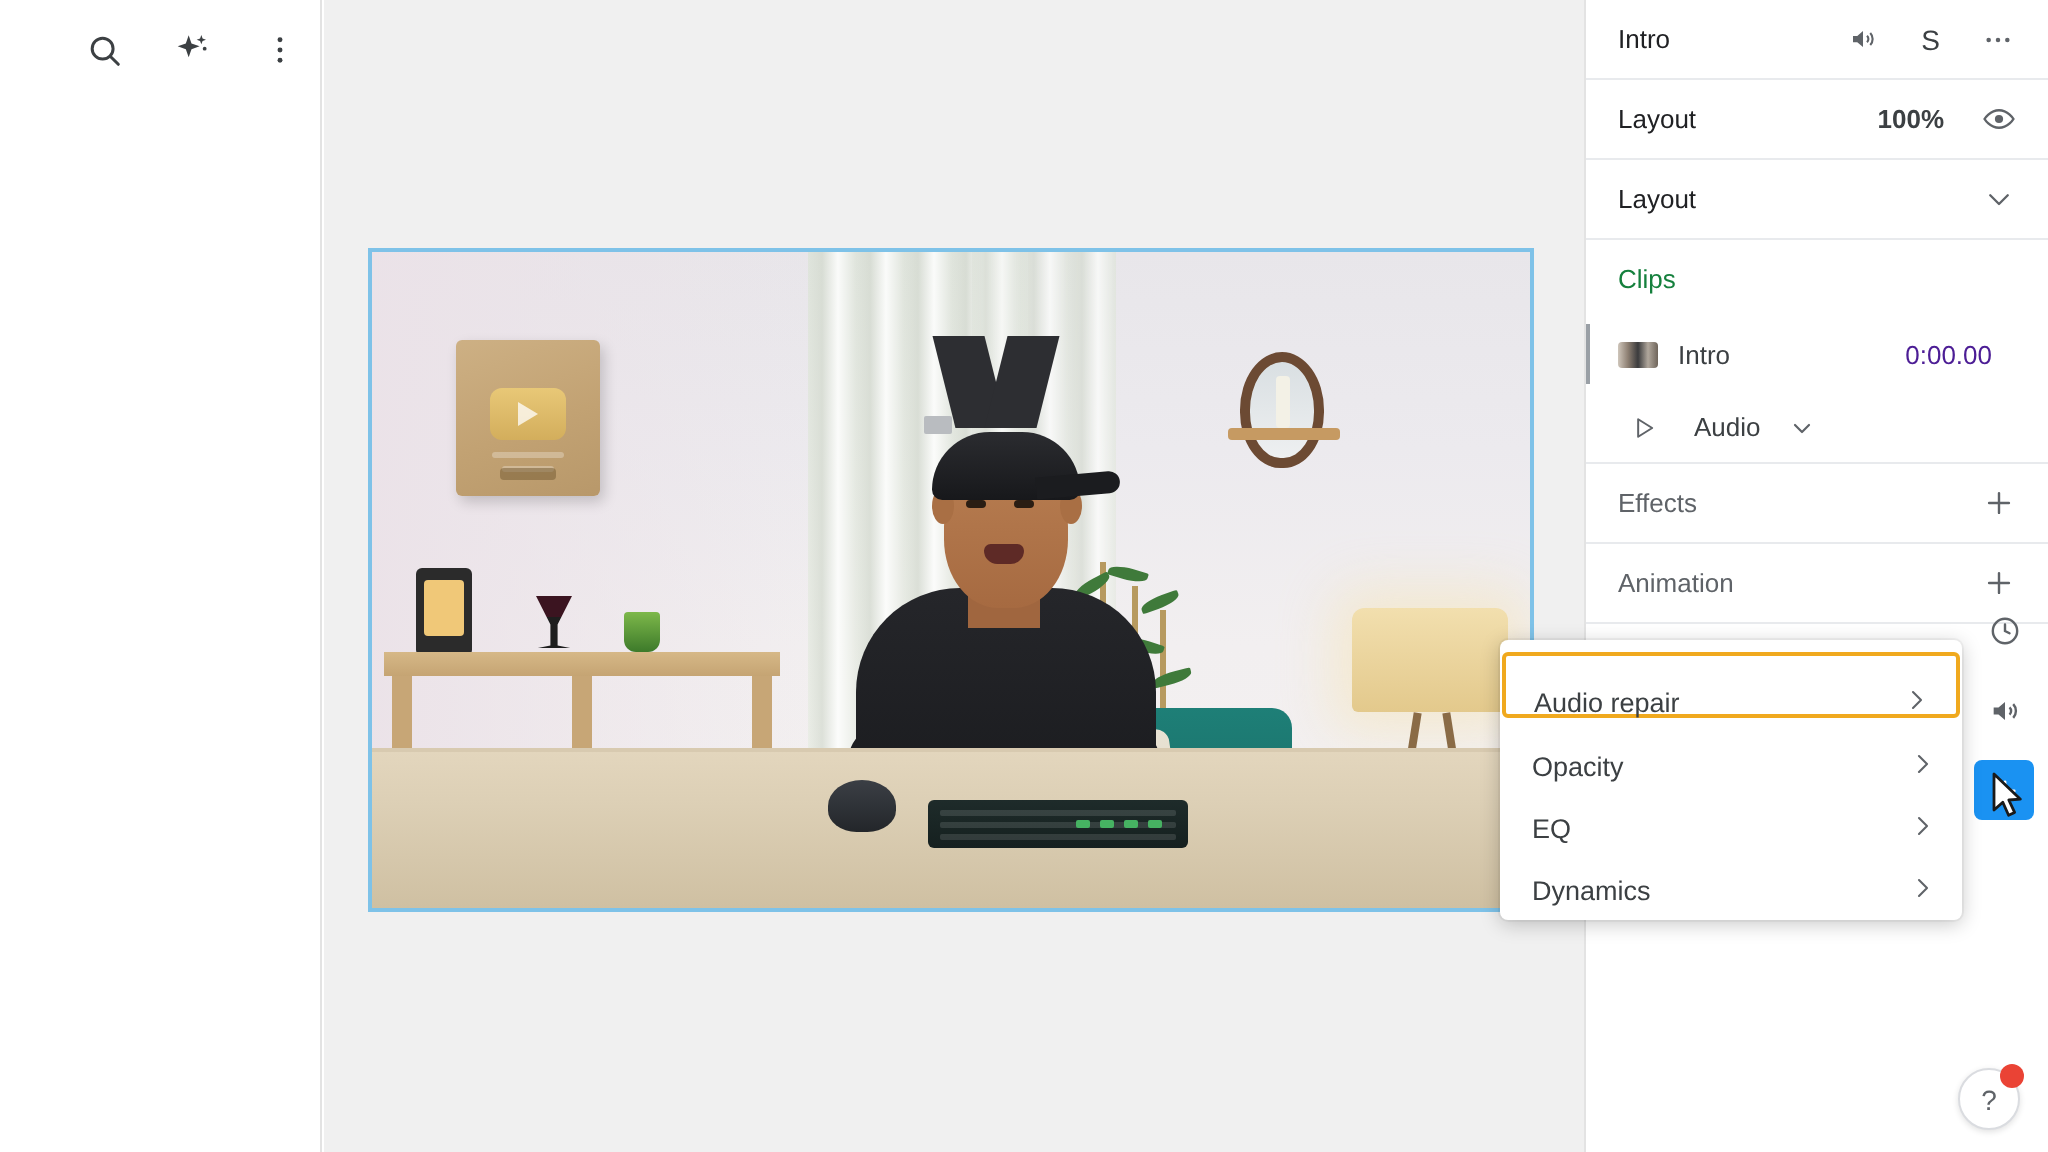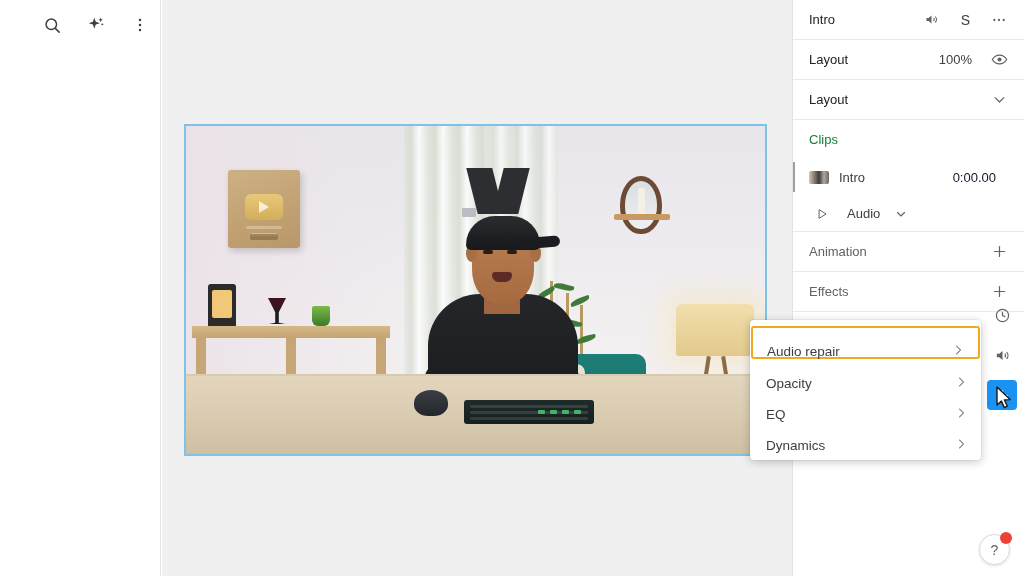--- a/index.html
+++ b/index.html
@@ -268,41 +268,41 @@
   }
   .prow.header-row .pl { color:#202124; font-weight:400; }
   .prow.muted .pl { color:#5f6368; }
   .prow.section { font-weight:700; color:#202124; border-bottom:none; }
   .prow.noborder { border-bottom:none; }
   .icon-btn {
     width:22px; height:22px;
     display:flex;align-items:center;justify-content:center;
     color:#5f6368; cursor:pointer;
   }
-  .value { font-size:13px; color:#3c4043; }
+  .value { font-size:13px; color:#3c4043;font-weight:bold; }
   .solo-letter{ font-size:14px; color:#3c4043; padding:0 2px; }
 
   .clips-label {
     height: 38px; display:flex; align-items:center;
     padding-left:16px; font-size:13px; color:#15803d;
   }
   .clip-row {
     position:relative;
     height:38px; display:flex; align-items:center;
     padding-left:16px; font-size:13px; color:#3c4043;
     cursor:pointer;
   }
   .clip-sel-bar{
     position:absolute; left:0; top:4px; bottom:4px; width:2px; background:#9aa0a6;
   }
   .clip-thumb{
     width:20px;height:13px;margin-right:10px;border-radius:2px;
     background: linear-gradient(90deg,#cfc6bb 0%,#8d7f72 25%,#3b3b3d 50%,#b0a79c 75%,#6f655b 100%);
   }
-  .clip-time{ margin-left:auto; margin-right:28px; font-size:13px; color:#0f172a; }
+  .clip-time{ margin-left:auto; margin-right:28px; font-size:13px; color:#4c1d95; }
   .loop-row{
     height:36px; display:flex; align-items:center; gap:14px;
     padding-left:18px; font-size:13px; color:#3c4043;
     border-bottom:1px solid #e8eaed; cursor:pointer;
   }
 
   
   .ctxmenu {
     position:absolute;
     left:750px; top:320px;
@@ -558,43 +558,43 @@
       </span>
       <span>Audio</span>
       <span class="icon-btn" style="width:14px;">
         <svg width="12" height="12" viewBox="0 0 24 24" fill="none" stroke="currentColor" stroke-width="2.2" stroke-linecap="round" stroke-linejoin="round">
           <polyline points="5,9 12,16 19,9"></polyline>
         </svg>
       </span>
     </div>
 
     <div class="prow muted">
+      <span class="pl">Effects</span>
+      <span class="pr">
+        <span class="icon-btn">
+          <svg width="17" height="17" viewBox="0 0 24 24" fill="none" stroke="currentColor" stroke-width="1.7" stroke-linecap="round">
+            <line x1="12" y1="5" x2="12" y2="19"></line>
+            <line x1="5" y1="12" x2="19" y2="12"></line>
+          </svg>
+        </span>
+      </span>
+    </div>
+
+    <div class="prow muted">
       <span class="pl">Animation</span>
       <span class="pr">
         <span class="icon-btn">
           <svg width="17" height="17" viewBox="0 0 24 24" fill="none" stroke="currentColor" stroke-width="1.7" stroke-linecap="round">
             <line x1="12" y1="5" x2="12" y2="19"></line>
             <line x1="5" y1="12" x2="19" y2="12"></line>
           </svg>
         </span>
       </span>
     </div>
 
-    <div class="prow muted">
-      <span class="pl">Effects</span>
-      <span class="pr">
-        <span class="icon-btn">
-          <svg width="17" height="17" viewBox="0 0 24 24" fill="none" stroke="currentColor" stroke-width="1.7" stroke-linecap="round">
-            <line x1="12" y1="5" x2="12" y2="19"></line>
-            <line x1="5" y1="12" x2="19" y2="12"></line>
-          </svg>
-        </span>
-      </span>
-    </div>
-
     <div class="prow section noborder">
       <span class="pl">Audio</span>
     </div>
 
   </div>
 
   <div class="float-col">
     <div class="fbtn">
       <svg width="17" height="17" viewBox="0 0 24 24" fill="none" stroke="currentColor" stroke-width="1.7" stroke-linecap="round">
         <circle cx="12" cy="12" r="8.6"></circle>

